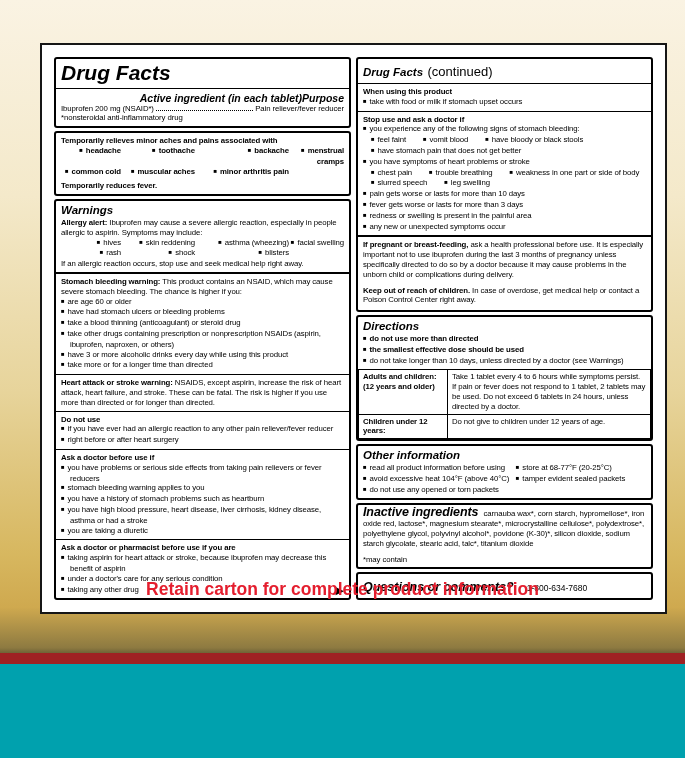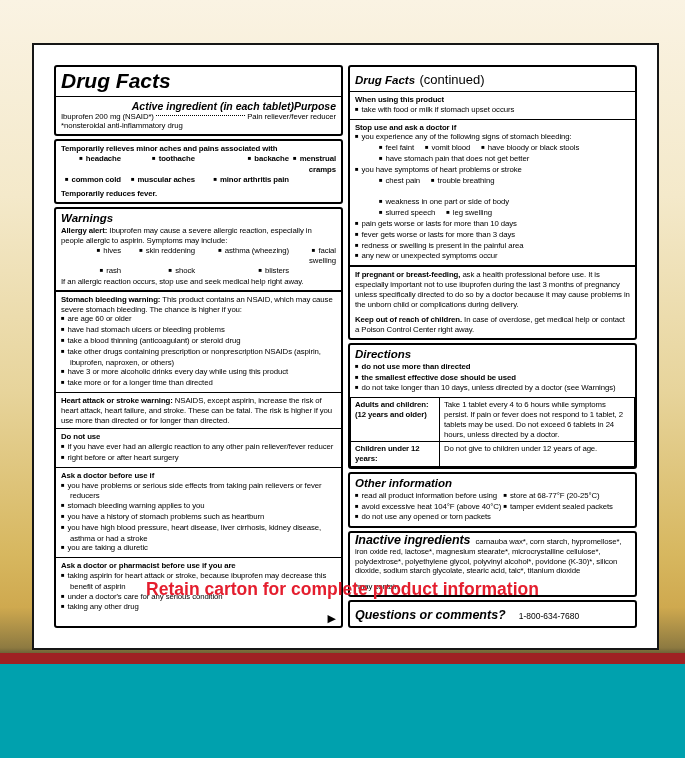--- a/index.html
+++ b/index.html
@@ -5,41 +5,41 @@
   html,body{margin:0;padding:0;}
   .page{position:relative;width:685px;height:758px;overflow:hidden;
         font-family:"Liberation Sans", sans-serif;color:#000;background:#faf3e2;}
   .band-gold{position:absolute;left:0;top:0;width:100%;height:653px;
     background:linear-gradient(180deg,#faf3e3 0%,#f4e9ca 30%,#e7d49b 60%,#d7b75f 85%,#cfa94f 93%,#8d7a41 99.2%,#6f6236 100%);}
   .band-red{position:absolute;left:0;top:653px;width:100%;height:11px;background:#9f2123;}
   .band-teal{position:absolute;left:0;top:664px;width:100%;height:94px;background:#00a1ae;}
   .retain{position:absolute;left:0;top:579px;width:100%;text-align:center;
     color:#e41e2e;font-weight:bold;font-size:17.5px;}
 
-  .label{position:absolute;left:32px;top:43px;width:627px;box-sizing:border-box;
-    background:#fff;border:2px solid #161616;padding:20px;display:flex;gap:5px;min-height:537px;}
+  .label{position:absolute;left:40px;top:43px;width:627px;box-sizing:border-box;
+    background:#fff;border:2px solid #161616;padding:12px;display:flex;gap:5px;min-height:537px;}
   .col{flex:1 1 0;display:flex;flex-direction:column;gap:3px;min-width:0;}
   .box{border:2px solid #000;border-radius:3px;padding:3px 5px;background:#fff;box-sizing:border-box;}
   .grow{flex:1 1 auto;}
 
   .t1{font-size:21px;font-weight:bold;font-style:italic;line-height:1.08;}
   .t2{font-size:11.5px;font-weight:bold;font-style:italic;line-height:1.2;}
   .t2small{font-size:13px;font-weight:normal;font-style:normal;}
   .hdg{font-size:10.5px;font-weight:bold;font-style:italic;}
   .body{font-size:7.8px;line-height:9.8px;letter-spacing:-0.1px;}
   .bold{font-weight:bold;} .mt4{margin-top:4px;} .mt6{margin-top:6px;}
   .hr{border-top:1px solid #000;margin:3px -5px;}
   .hr2{border-top:2px solid #000;margin:3px -5px;}
 
   .b{padding-left:9px;text-indent:-9px;}
   .b::before{content:"■";font-size:6px;margin-right:3px;position:relative;top:-1px;}
   .grid4{display:grid;grid-template-columns:60px 74px 94px 1fr;text-align:right;}
-  .subrow{display:flex;gap:11px;margin-left:24px;flex-wrap:wrap;}
+  .subrow{display:flex;gap:17px;margin-left:8px;flex-wrap:wrap;}
   .jrow{display:flex;justify-content:flex-end;align-items:baseline;}
-  .leaderline{display:flex;align-items:center;}
+  .leaderline{display:flex;align-items:flex-end;}
   .leader{flex:1;border-bottom:1px dotted #000;margin:0 2px 2px 2px;}
 
   .warn{position:relative;}
   .cont-arrow{position:absolute;right:5px;bottom:2px;font-size:11px;line-height:1;}
 
   table.dose{width:calc(100% + 10px);margin:3px -5px -3px -5px;border-collapse:collapse;}
   table.dose td{border:1px solid #000;padding:2px 4px;vertical-align:top;font-size:7.8px;line-height:9.8px;letter-spacing:-0.1px;}
   table.dose td.who{width:80px;font-weight:bold;}
 
   .cols{display:flex;}

